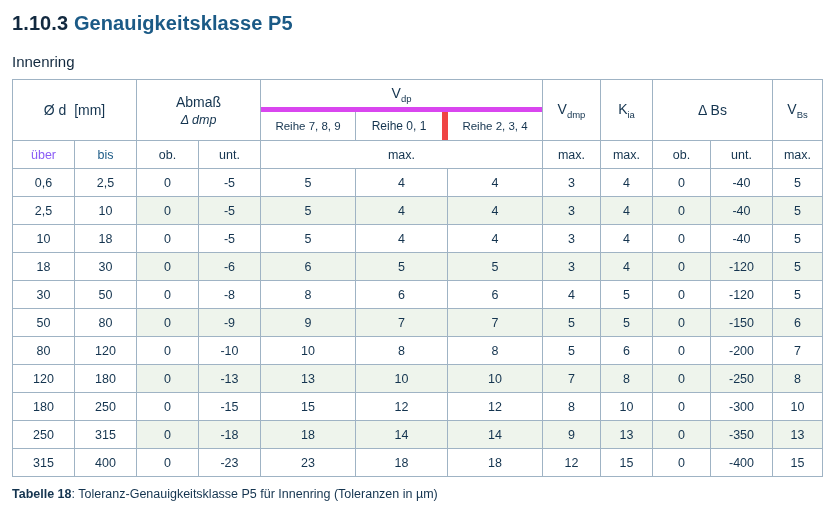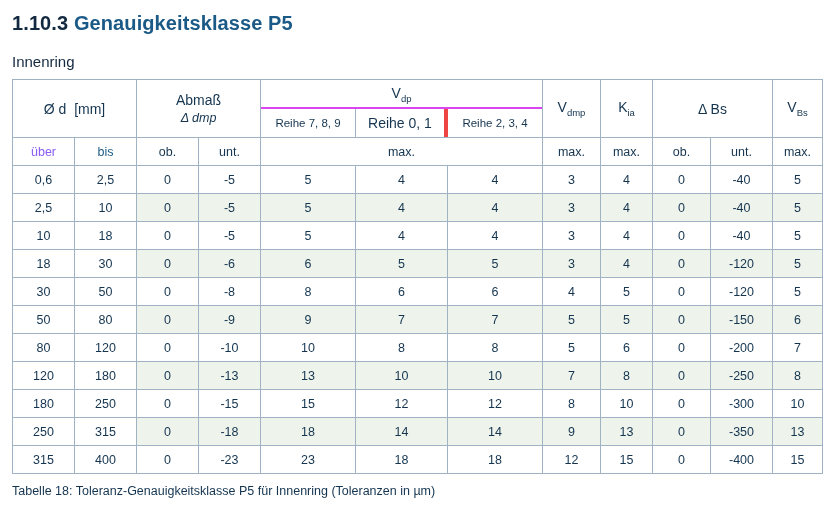--- a/index.html
+++ b/index.html
@@ -76,21 +76,21 @@
   }
   tr.shaded td { background: #eef4ec; }
   tr.plain td { background: #ffffff; }
   td.rng { background: #ffffff !important; }
   tr.shaded td.rng { background: #ffffff !important; }
   .caption {
     margin-top: 10px;
     font-size: 12.5px;
     color: #14344f;
   }
-  .caption b { font-weight: normal; text-align: center; }
+  .caption b { font-weight: bold; text-align: center; }
   
   col.w-ueber { width: 62px; }
   col.w-bis   { width: 62px; }
   col.w-ob    { width: 62px; }
   col.w-unt   { width: 62px; }
   col.w-r789  { width: 95px; }
   col.w-r01   { width: 92px; }
   col.w-r234  { width: 95px; }
   col.w-vdmp  { width: 58px; }
   col.w-kia   { width: 52px; }
@@ -128,26 +128,26 @@
     <thead>
       <tr class="hdr-main">
         <th colspan="2">
           <span>Ø d</span>&nbsp;&nbsp;<span>[mm]</span>
         </th>
         <th colspan="2">
           <div>Abmaß</div>
           <div style="font-size:12.5px;margin-top:3px;font-style:italic;">Δ dmp</div>
         </th>
         <th colspan="3" style="padding:0;">
-          <div style="height:27px;line-height:27px;border-bottom:2px solid #d946ef;">
+          <div style="height:27px;line-height:27px;border-bottom:5px solid #d946ef;">
             <span>V</span><span class="sub">dp</span>
           </div>
           <div style="display:flex;height:28px;">
             <div style="width:95px;line-height:28px;border-right:1px solid #9fb3c4;box-sizing:border-box;font-size:11.5px;">Reihe 7, 8, 9</div>
-            <div style="width:92px;line-height:28px;border-right:4px solid #ef4444;box-sizing:border-box;font-size:14px;">Reihe 0, 1</div>
+            <div style="width:92px;line-height:28px;border-right:6px solid #ef4444;box-sizing:border-box;font-size:12px;">Reihe 0, 1</div>
             <div style="flex:1;line-height:28px;box-sizing:border-box;font-size:11.5px;">Reihe 2, 3, 4</div>
           </div>
         </th>
         <th>
           <span>V</span><span class="sub">dmp</span>
         </th>
         <th>
           <span>K</span><span class="sub">ia</span>
         </th>
         <th colspan="2">

